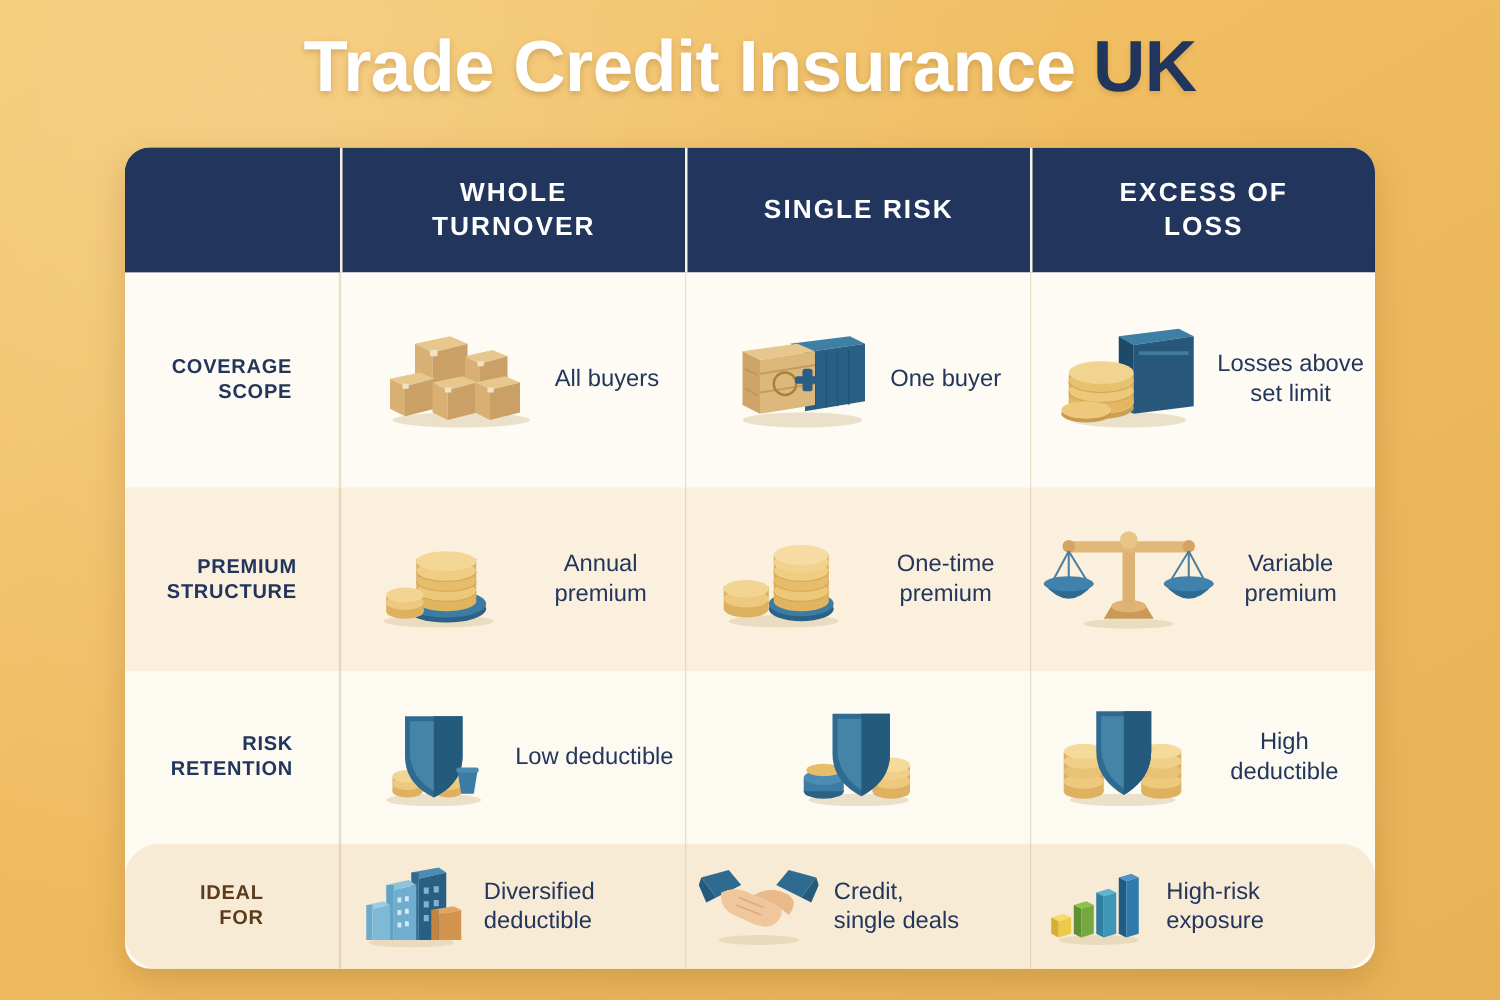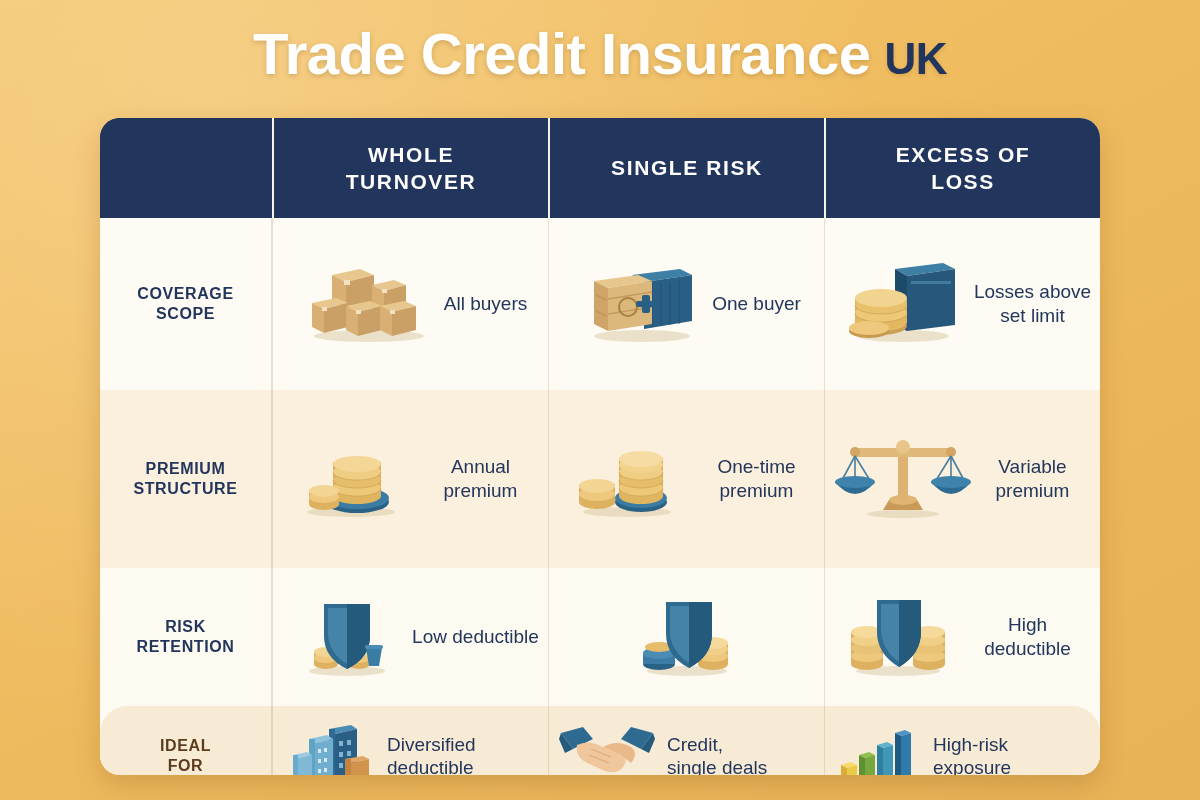--- a/index.html
+++ b/index.html
@@ -32,21 +32,21 @@
     white-space: nowrap;
   }
   .title-main {
     font-size: 58px;
     font-weight: bold;
     color: #ffffff;
     letter-spacing: -0.5px;
     text-shadow: 0 2px 5px rgba(120,80,20,0.28);
   }
   .title-accent {
-    font-size: 44px;
+    font-size: 58px;
     font-weight: bold;
     color: #22355c;
     letter-spacing: -0.5px;
     margin-left: 14px;
     text-shadow: 0 2px 4px rgba(120,80,20,0.18);
   }
   
   .card {
     position: absolute;
     left: 100px;
@@ -88,31 +88,31 @@
     height: 557px;
     display: flex;
     flex-direction: column;
   }
   .row {
     display: flex;
     flex: 0 0 auto;
     position: relative;
   }
   .row.r1 { height: 172px; background: #fdfbf3; }
-  .row.r2 { height: 178px; background: #faf0dd; }
+  .row.r2 { height: 147px; background: #faf0dd; }
   .row.r3 { height: 138px; background: #fdfaf2; }
   .row.r4 { height: 100px; background: #f8ebd6; border-radius: 27px; }
 
   .row-label {
     width: 172px;
     flex: 0 0 172px;
     display: flex;
     align-items: center;
     justify-content: center;
-    text-align: center;
+    text-align: right;
     font-size: 16px;
     font-weight: bold;
     line-height: 1.25;
     letter-spacing: 0.6px;
     color: #22355c;
     border-right: 1px solid rgba(190,160,110,0.30);
     box-sizing: border-box;
   }
   .row-label.brown { color: #5d3c1d; }
 

